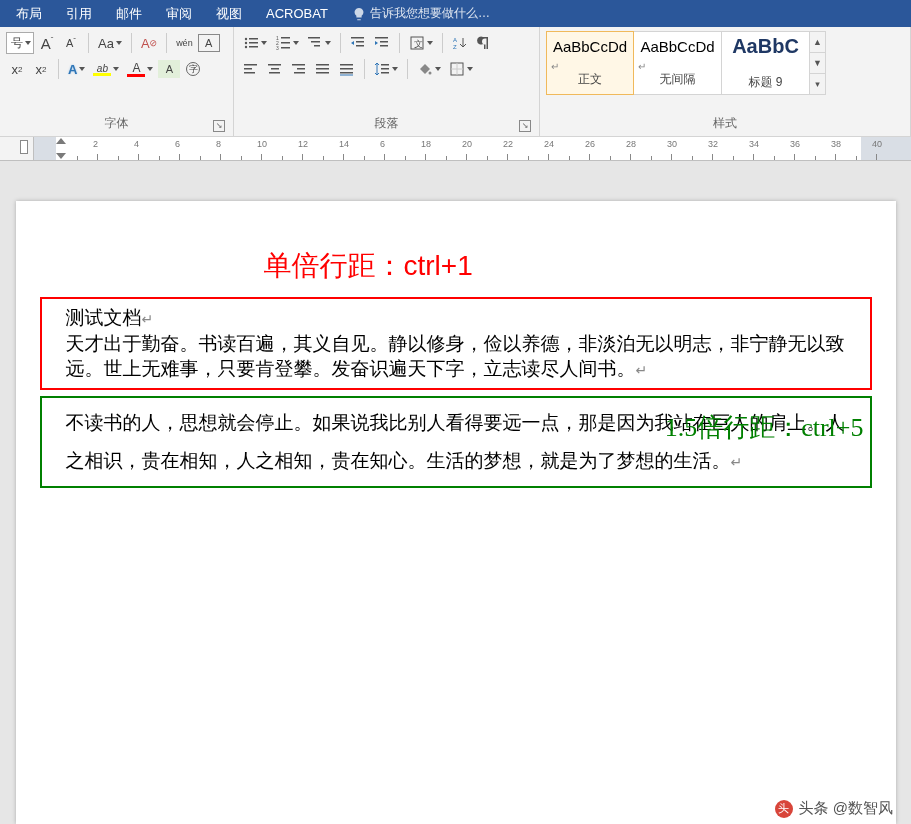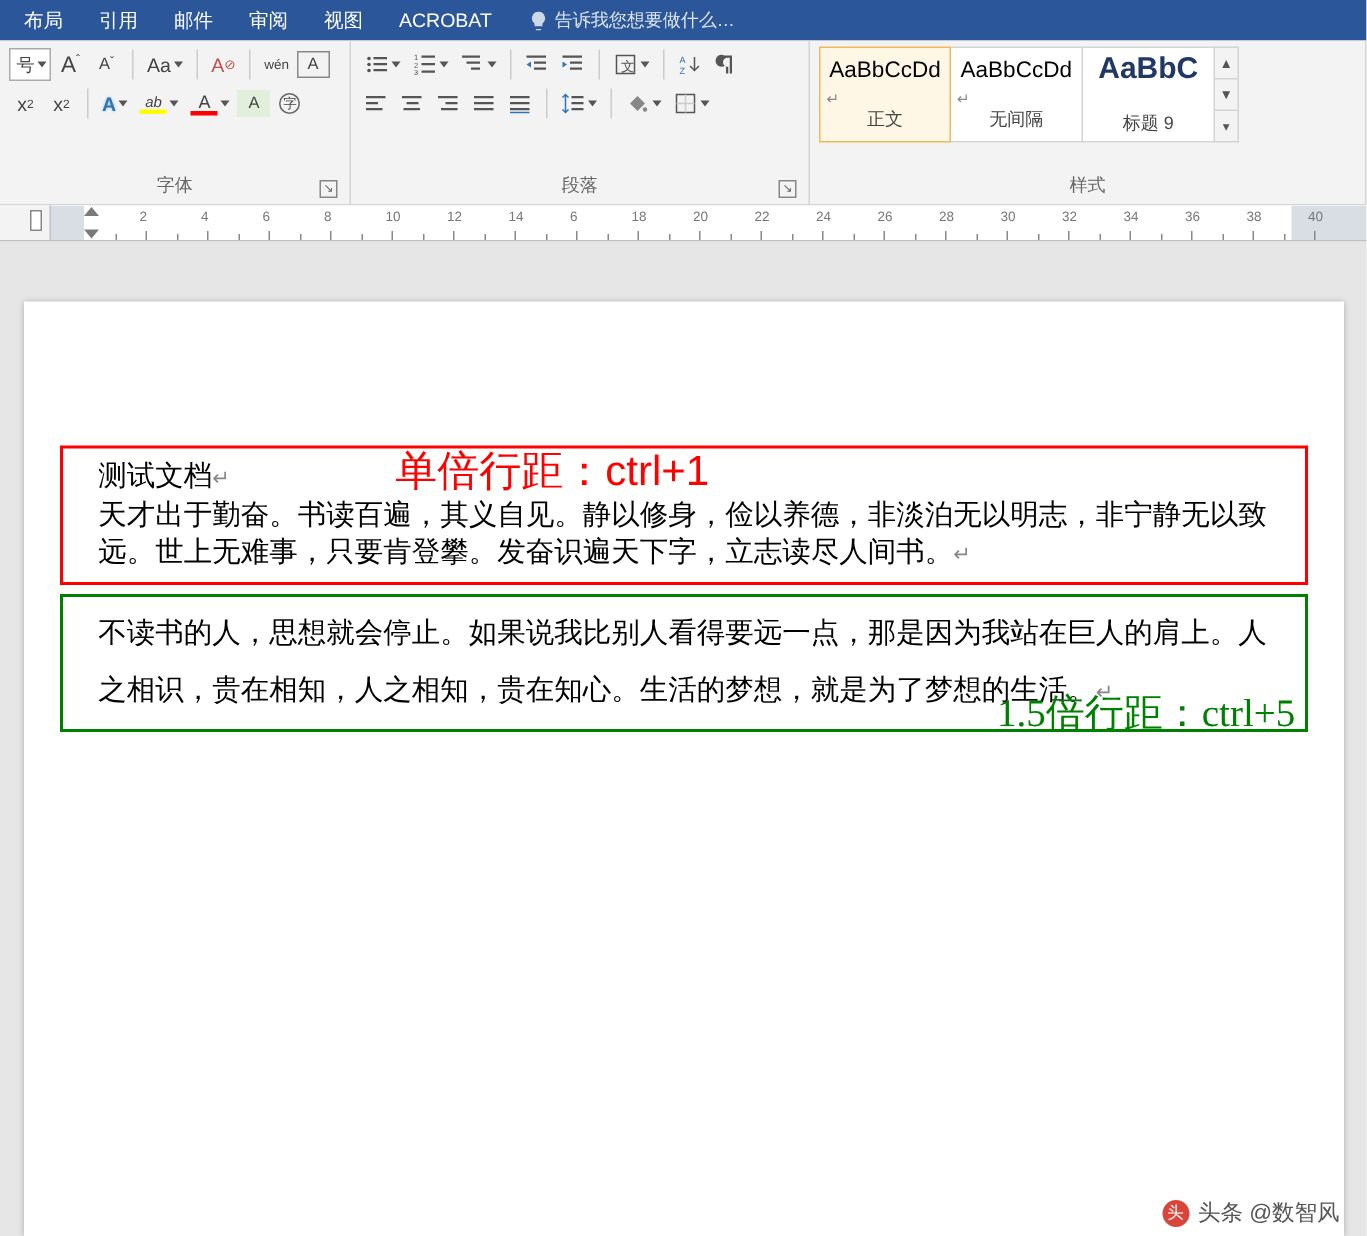--- a/index.html
+++ b/index.html
@@ -180,21 +180,20 @@
     background:#fff;
     box-shadow:0 0 4px rgba(0,0,0,0.25);
     padding:96px 24px 40px 24px;
     position:relative;
   }
   .callout{
     position:absolute;
     font-size:28px;
     font-weight:400;
     white-space:nowrap;
-    margin-top:48px;
   }
   .callout.red{ color:#ff0000; left:248px; top:46px;}
   .callout.green{ color:#008000; right:38px; top:255px;}
   .callout.blue{ color:#0070ff; left:320px; top:516px;}
   .para-box{
     border:2.5px solid;
     padding:6px 24px;
     font-family:"SimSun","宋体",serif;
     font-size:19px;
     color:#000;

